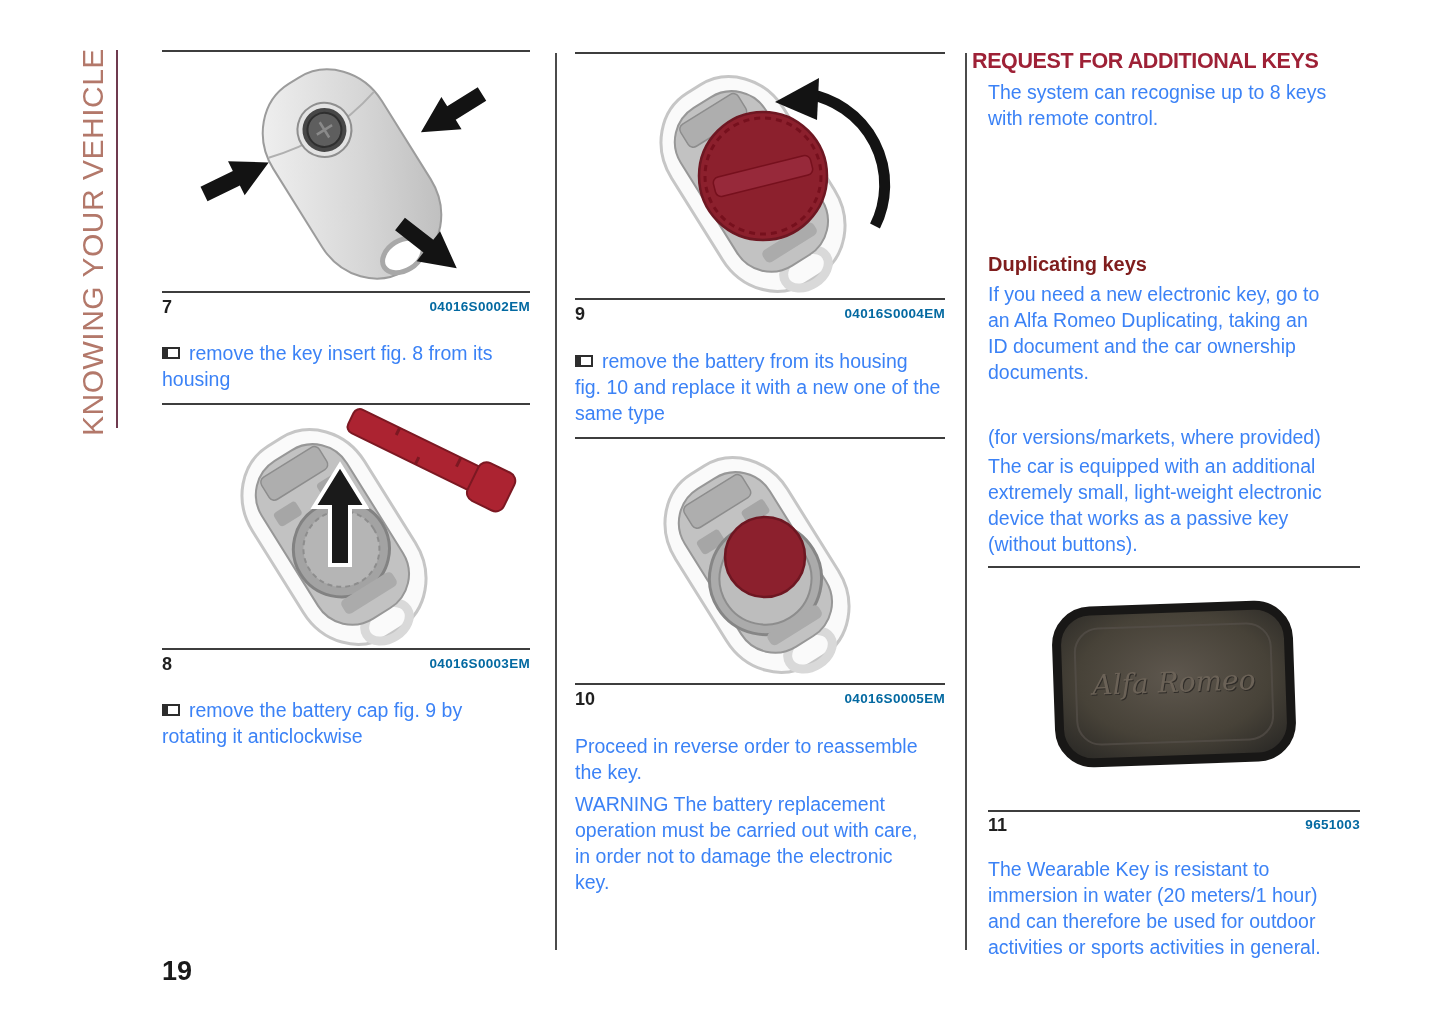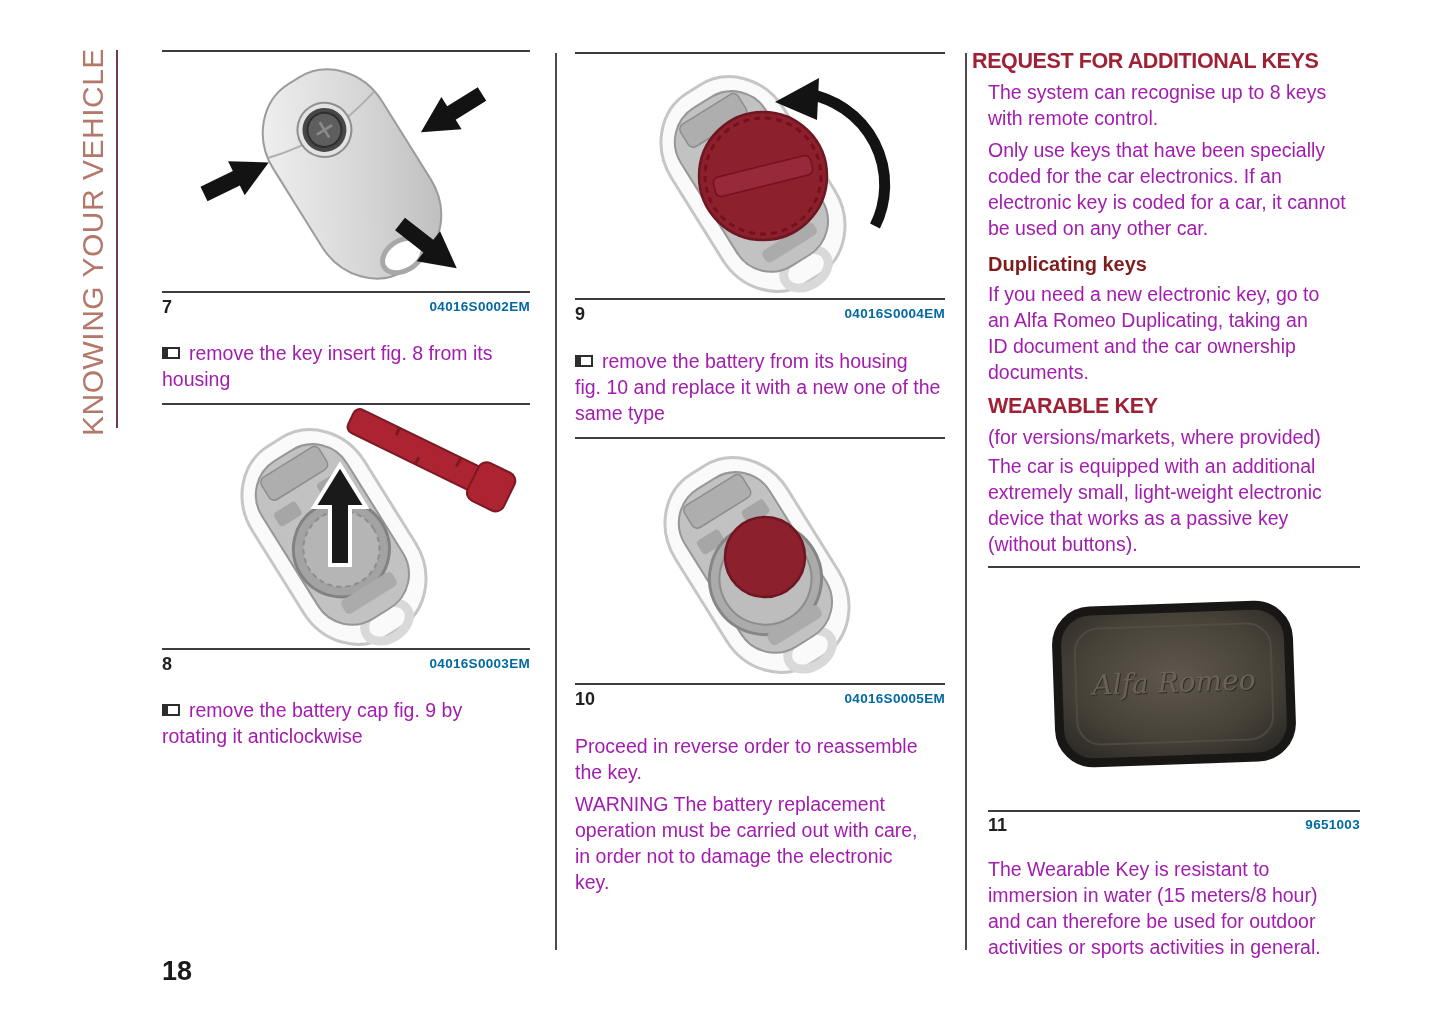--- a/index.html
+++ b/index.html
@@ -17,21 +17,21 @@
   
   .vdivider{position:absolute;top:53px;width:2px;height:897px;background:#4b4b4b;}
   .vd1{left:555px;} .vd2{left:965px;}
   
   .abs{position:absolute;}
   .figure{border-top:2px solid #3d3d3d;border-bottom:2px solid #3d3d3d;box-sizing:border-box;overflow:hidden;}
   .figure svg{display:block;width:100%;height:100%;}
   .figcap{display:flex;justify-content:space-between;align-items:flex-start;}
   .fignum{font-size:18px;font-weight:bold;color:#1f1f1f;line-height:1;}
   .figcode{font-size:13.5px;font-weight:bold;letter-spacing:.3px;color:#0369a1;line-height:1.3;}
-  .para{font-size:19.5px;line-height:26px;color:#a21caf;white-space:pre-line;margin:0;}
+  .para{font-size:19.5px;line-height:26px;color:#3b82f6;white-space:pre-line;margin:0;}
   .bullet{
     display:inline-block;width:10px;height:8px;margin-right:9px;margin-bottom:1px;
     border:2.5px solid #2d2d2d;border-left:6.5px solid #2d2d2d;box-sizing:content-box;
   }
   .h-red{font-size:21.5px;font-weight:bold;letter-spacing:-.4px;color:#9e2136;margin:0;line-height:1.1;}
   .sub-red{font-size:20px;font-weight:bold;color:#7f1d1d;margin:0;line-height:1.1;}
   .pagenum{position:absolute;left:162px;top:956px;font-size:27px;font-weight:bold;color:#1a1a1a;}
 </style>
 </head>
 <body>
@@ -107,21 +107,21 @@
       <polygon points="178,60 204,102 188,102 188,160 168,160 168,102 152,102" fill="#1a1a1a" stroke="#ffffff" stroke-width="4"></polygon>
     </svg>
   </div>
   <div class="abs figcap" style="left:162px;top:655px;width:368px;">
     <span class="fignum">8</span>
     <span class="figcode">04016S0003EM</span>
   </div>
   <p class="abs para" style="left:162px;top:697px;width:368px;"><span class="bullet"></span><span>remove the battery cap fig. 9 by
 rotating it anticlockwise</span></p>
 
-  <div class="pagenum">18</div>
+  <div class="pagenum">19</div>
 
   <div class="abs figure" style="left:575px;top:52px;width:370px;height:248px;">
     <svg viewBox="0 0 370 244">
       <g transform="translate(178,130) rotate(-32)">
         <rect x="-66" y="-112" width="132" height="224" rx="58" ry="64" fill="#fafafa" stroke="#c6c6c6" stroke-width="3"></rect>
         <ellipse cx="0" cy="100" rx="24" ry="17" fill="none" stroke="#d9d9d9" stroke-width="9"></ellipse>
         <rect x="-50" y="-96" width="100" height="186" rx="40" fill="#c2c2c2" stroke="#979797" stroke-width="2"></rect>
         <rect x="-34" y="-88" width="68" height="26" rx="6" fill="#aeaeae" stroke="#8d8d8d" stroke-width="1.5"></rect>
         <rect x="-30" y="62" width="60" height="14" rx="5" fill="#ababab"></rect>
       </g>
@@ -167,30 +167,25 @@
   <p class="abs para" style="left:575px;top:733px;width:370px;">Proceed in reverse order to reassemble
 the key.</p>
   <p class="abs para" style="left:575px;top:791px;width:370px;">WARNING The battery replacement
 operation must be carried out with care,
 in order not to damage the electronic
 key.</p>
 
   <h2 class="abs h-red" style="left:972px;top:50px;width:372px;">REQUEST FOR ADDITIONAL KEYS</h2>
   <p class="abs para" style="left:988px;top:79px;width:372px;">The system can recognise up to 8 keys
 with remote control.</p>
-  <p class="abs para" style="left:988px;top:137px;width:372px;">Only use keys that have been specially
-coded for the car electronics. If an
-electronic key is coded for a car, it cannot
-be used on any other car.</p>
   <h3 class="abs sub-red" style="left:988px;top:253px;width:372px;">Duplicating keys</h3>
   <p class="abs para" style="left:988px;top:281px;width:372px;">If you need a new electronic key, go to
 an Alfa Romeo Duplicating, taking an
 ID document and the car ownership
 documents.</p>
-  <h2 class="abs h-red" style="left:988px;top:395px;width:372px;">WEARABLE KEY</h2>
   <p class="abs para" style="left:988px;top:424px;width:372px;">(for versions/markets, where provided)</p>
   <p class="abs para" style="left:988px;top:453px;width:372px;">The car is equipped with an additional
 extremely small, light-weight electronic
 device that works as a passive key
 (without buttons).</p>
 
   <div class="abs figure" style="left:988px;top:566px;width:372px;height:246px;">
     <svg viewBox="0 0 372 242">
       <g transform="translate(186,116) rotate(-2)">
         <rect x="-116" y="-76" width="232" height="152" rx="34" fill="url(#wearable)" stroke="#181716" stroke-width="9"></rect>
@@ -198,17 +193,17 @@
         <text x="1" y="9" text-anchor="middle" font-family="'DejaVu Serif',serif" font-style="italic" font-size="28" fill="#2f2c28">Alfa Romeo</text>
         <text x="0" y="8" text-anchor="middle" font-family="'DejaVu Serif',serif" font-style="italic" font-size="28" fill="#6b6257">Alfa Romeo</text>
       </g>
     </svg>
   </div>
   <div class="abs figcap" style="left:988px;top:816px;width:372px;">
     <span class="fignum">11</span>
     <span class="figcode">9651003</span>
   </div>
   <p class="abs para" style="left:988px;top:856px;width:372px;">The Wearable Key is resistant to
-immersion in water (15 meters/8 hour)
+immersion in water (20 meters/1 hour)
 and can therefore be used for outdoor
 activities or sports activities in general.</p>
 
 </div>
 
 </body></html>

